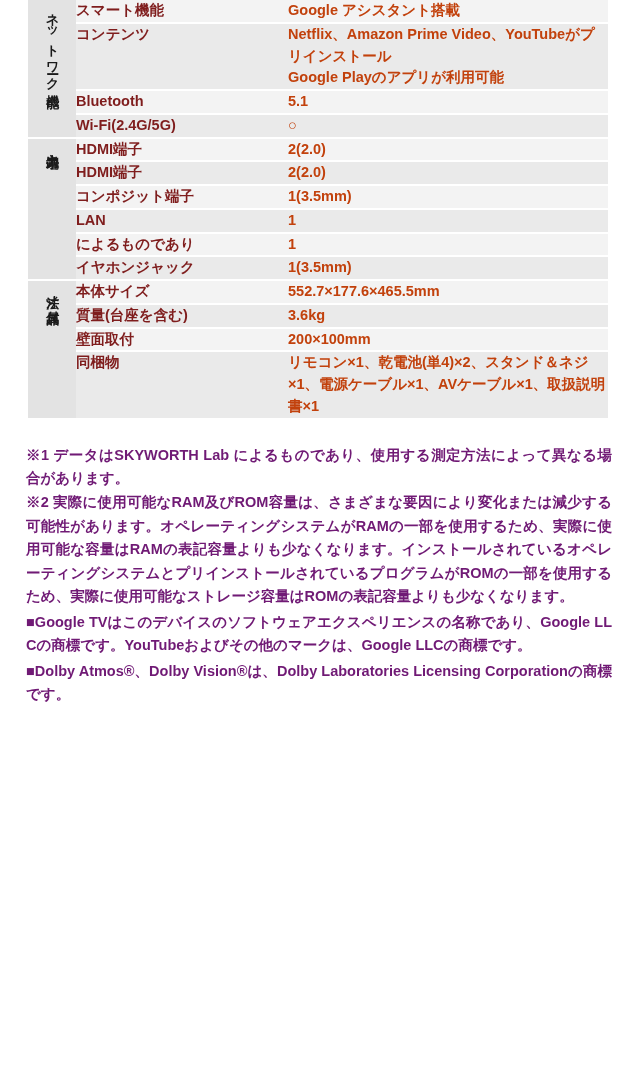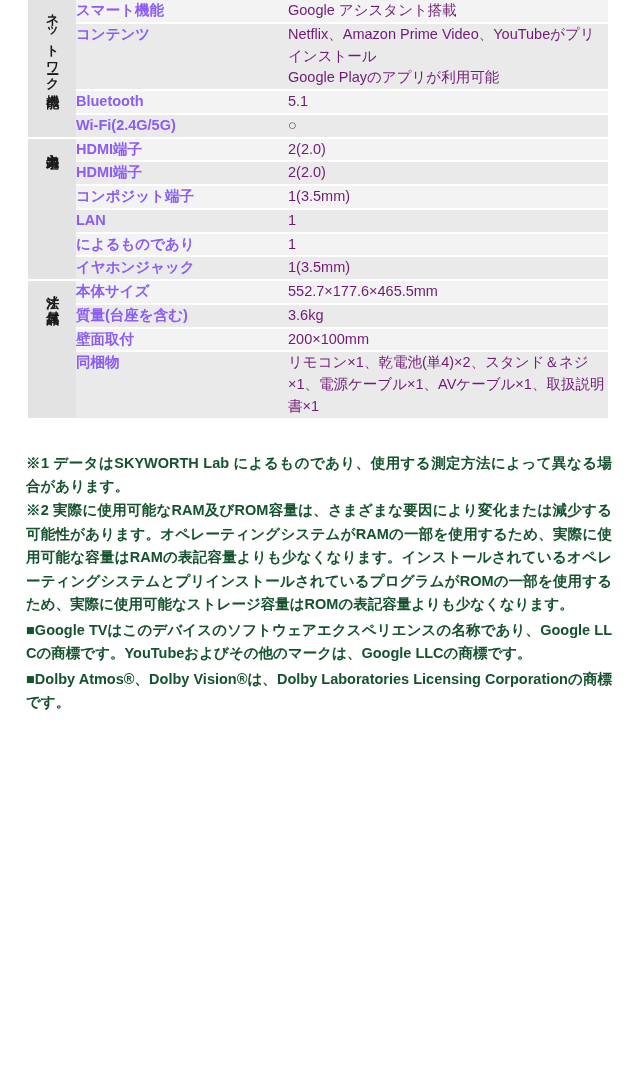--- a/index.html
+++ b/index.html
@@ -51,44 +51,44 @@
   }
   .row-label {
     width: 212px;
     font-weight: bold;
     font-size: 14.5px;
     line-height: 1.45;
     padding: 11px 8px 11px 14px;
     box-sizing: border-box;
     background: #f3f3f3;
     border-bottom: 2px solid #ffffff;
-    color: #8b5cf6;
+    color: #7f1d1d;
     margin-top: 8px;
   }
   .row-value {
-    font-weight: normal;
+    font-weight: bold;
     font-size: 14.5px;
     line-height: 1.5;
     padding: 11px 10px 11px 14px;
     box-sizing: border-box;
     background: #f3f3f3;
     border-bottom: 2px solid #ffffff;
-    color: #701a75;
+    color: #c2410c;
   }
   .row-alt .row-label,
   .row-alt .row-value {
     background: #eaeaea;
   }
   
   .notes {
-    margin: 32px 22px 0 26px;
+    margin: 24px 22px 0 26px;
     font-size: 14.5px;
     line-height: 1.62;
     font-weight: bold;
-    color: #14532d;
+    color: #701a75;
   }
   .note {
     margin: 0 0 1px 0;
     text-align: justify;
     word-break: break-all;
   }
   .note-gap {
     margin-top: 2px;
   }
 </style>

